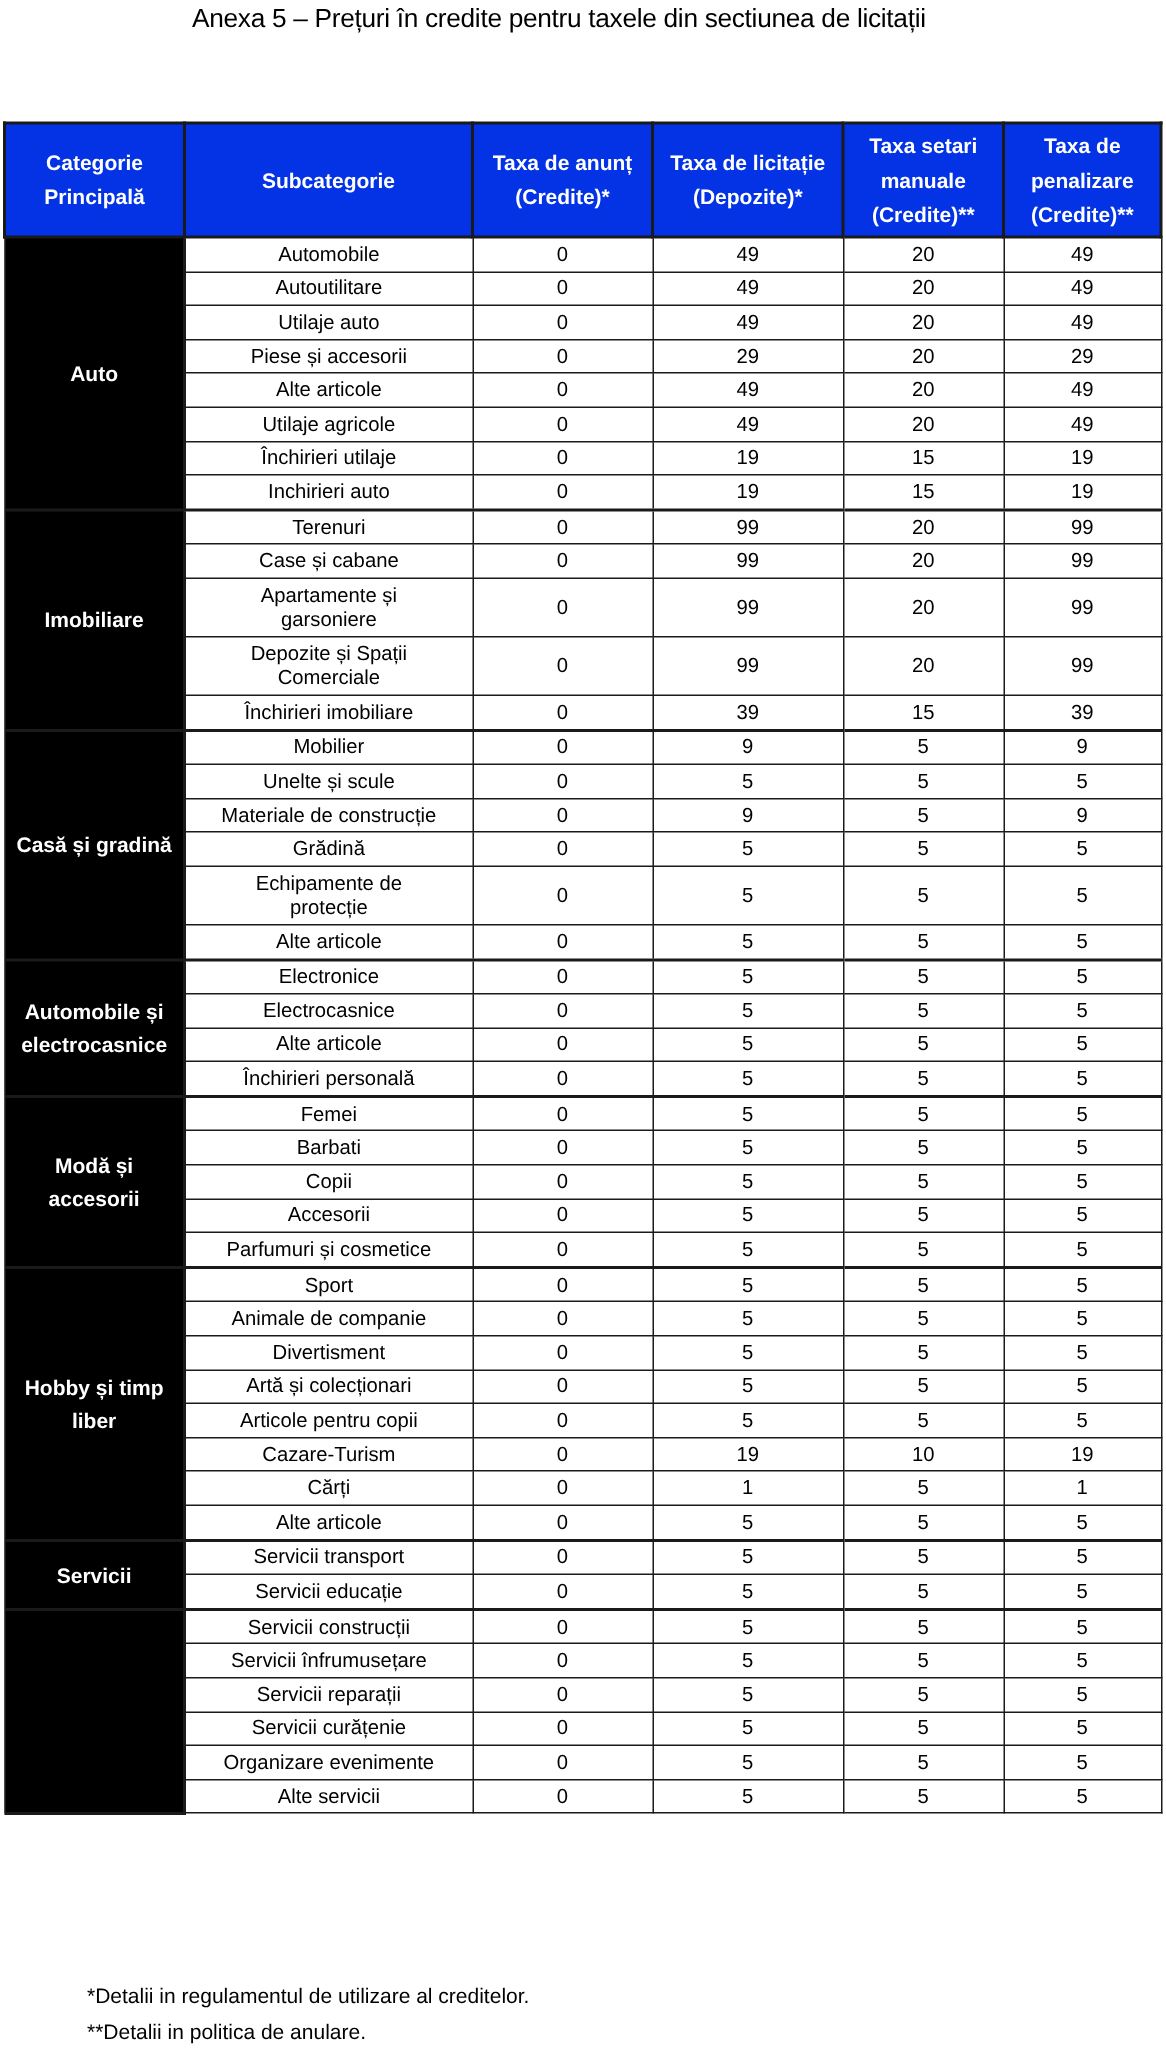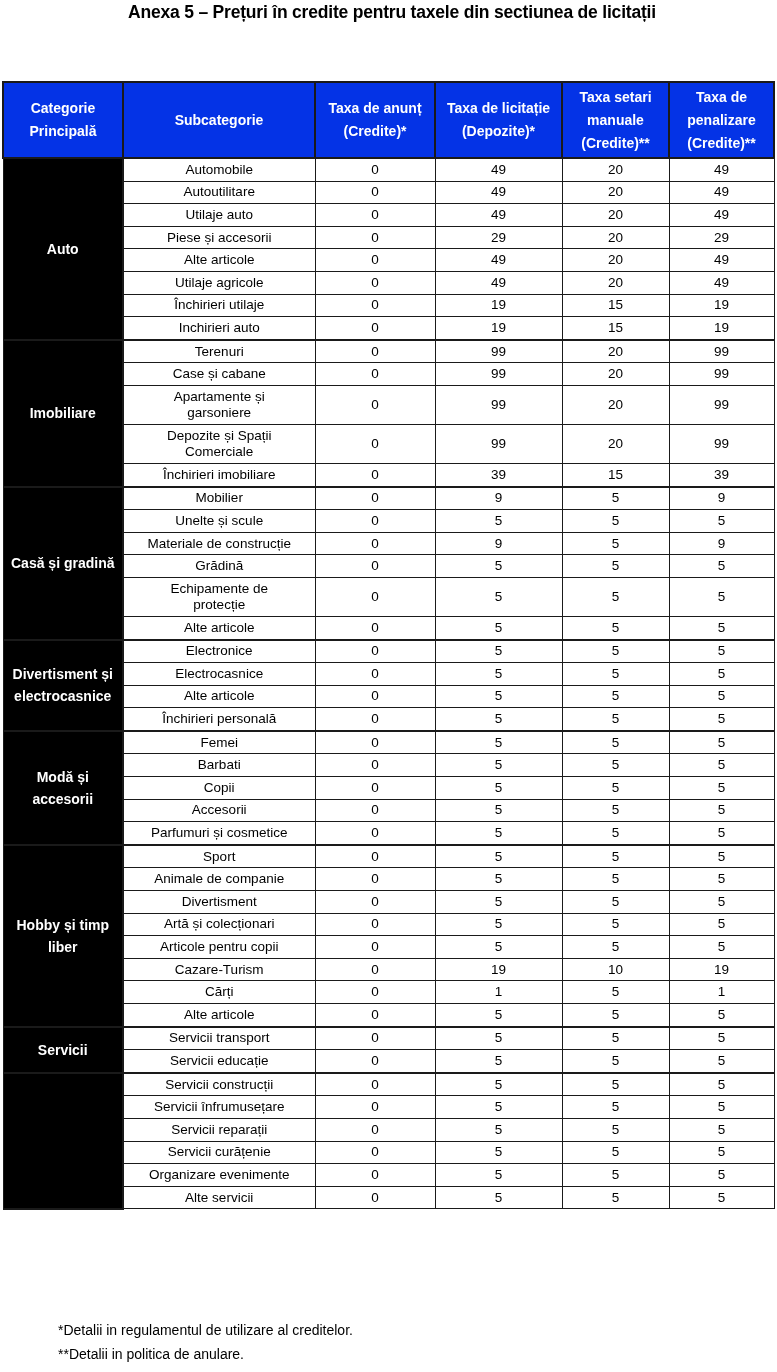--- a/index.html
+++ b/index.html
@@ -1,19 +1,19 @@
 <!DOCTYPE html>
 <html><head>
 <meta charset="utf-8">
 <style>
   html, body { margin: 0; padding: 0; background: #ffffff; }
   body { width: 777px; height: 1372px; position: relative; overflow: hidden;
          font-family: "Liberation Sans", "DejaVu Sans", sans-serif; color: #000; }
   .title { position: absolute; top: 2px; left: 128px; width: 649px;
-           font-size: 17.5px; font-weight: bold; white-space: nowrap; letter-spacing: -0.2px; }
+           font-size: 17.5px; font-weight: normal; white-space: nowrap; letter-spacing: -0.2px; }
   table.fees { position: absolute; left: 2px; top: 81px; border-collapse: collapse;
                table-layout: fixed; width: 771px; }
   table.fees th, table.fees td { border: 1px solid #1a1a1a; text-align: center;
                vertical-align: middle; padding: 0 2px; }
   table.fees th { background: #0433e6; color: #ffffff; font-weight: bold;
                font-size: 14px; line-height: 23px; height: 74px; border-width: 2px; }
   table.fees td { font-size: 13.5px; line-height: 16px; height: 21.6px; }
   table.fees td.cat { background: #000000; color: #ffffff; font-weight: bold;
                font-size: 14px; line-height: 22px; border-width: 2px; border-left-width: 1px; }
   tr.grp-start td { border-top: 2px solid #1a1a1a; }
@@ -174,21 +174,21 @@
         <td>5</td>
       </tr>
       <tr>
         <td>Alte articole</td>
         <td>0</td>
         <td>5</td>
         <td>5</td>
         <td>5</td>
       </tr>
       <tr class="grp-start">
-        <td class="cat" rowspan="4">Divertisment și electrocasnice</td>
+        <td class="cat" rowspan="4">Automobile și electrocasnice</td>
         <td>Electronice</td>
         <td>0</td>
         <td>5</td>
         <td>5</td>
         <td>5</td>
       </tr>
       <tr>
         <td>Electrocasnice</td>
         <td>0</td>
         <td>5</td>

